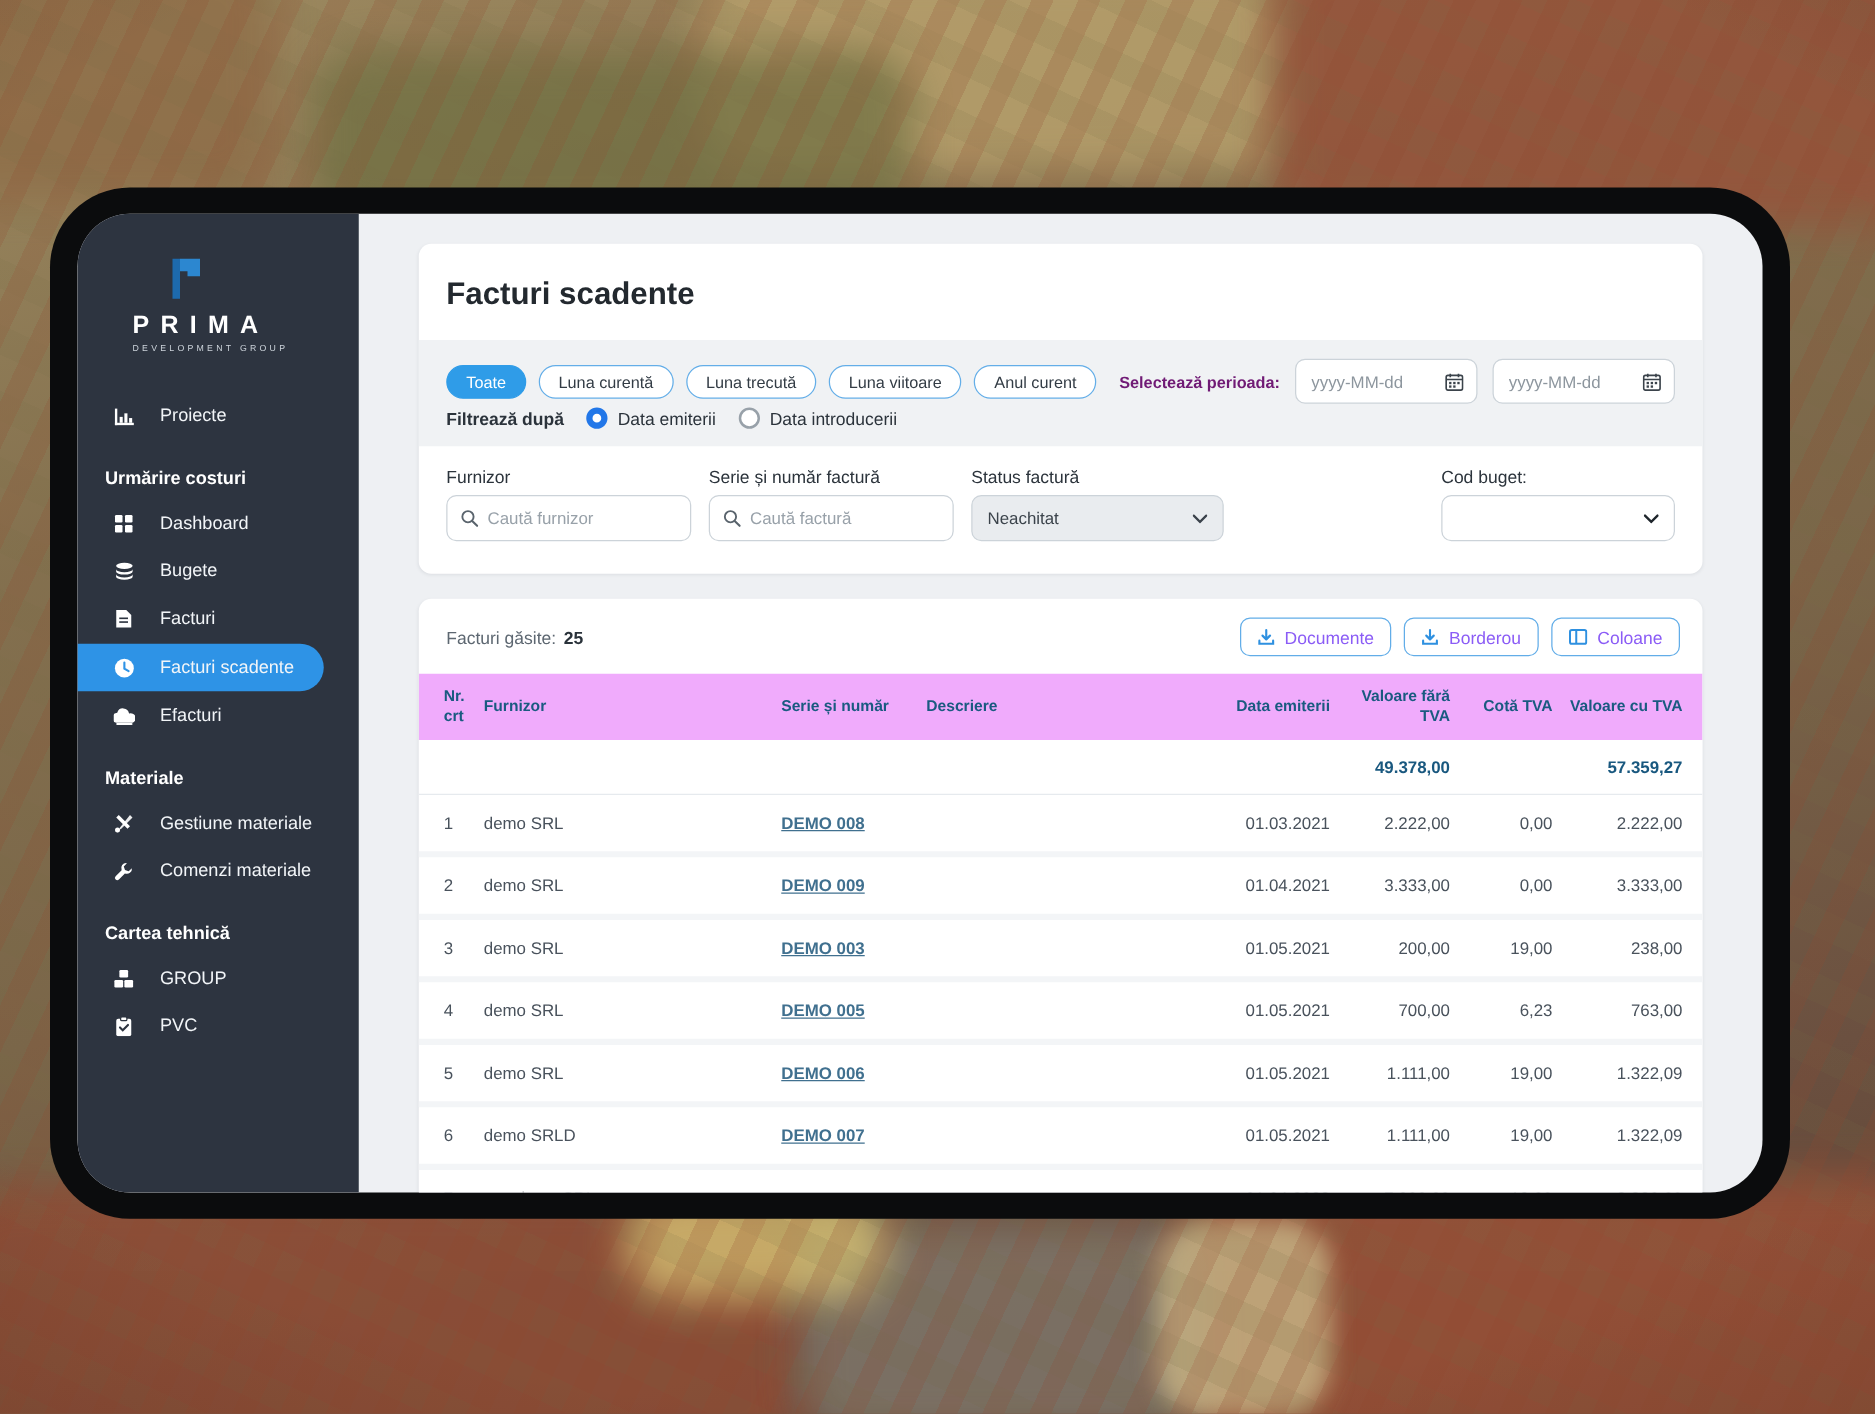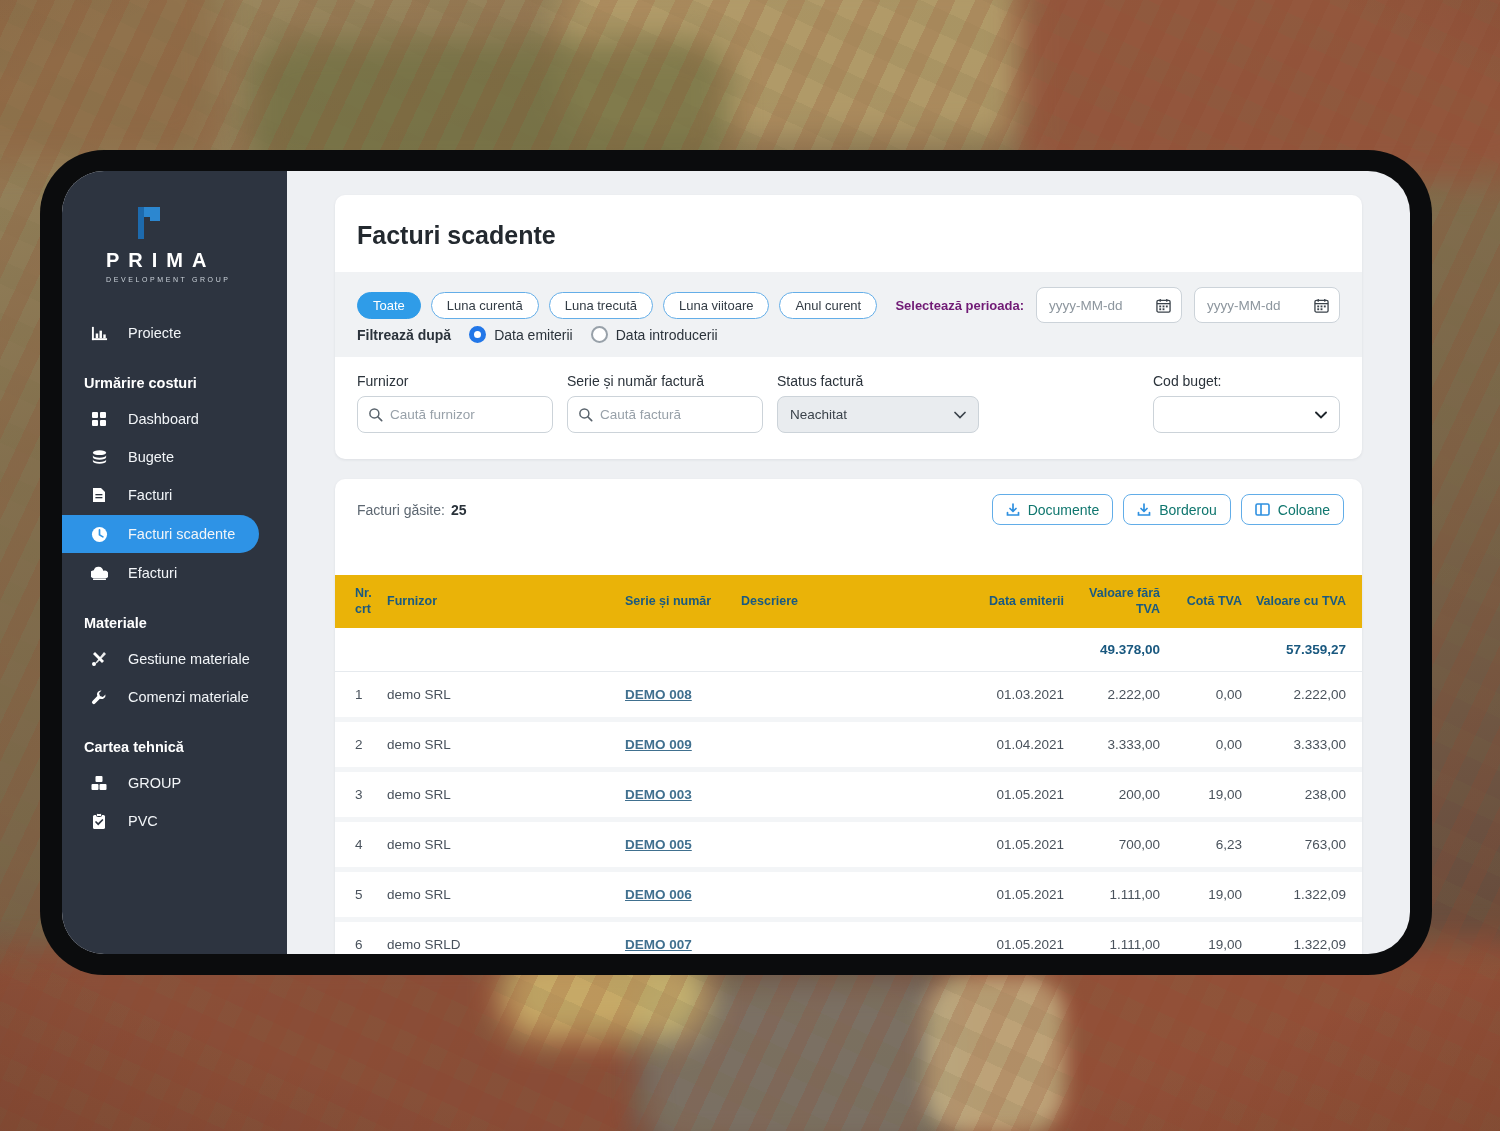--- a/index.html
+++ b/index.html
@@ -73,27 +73,27 @@
     display:flex; align-items:center; justify-content:space-between; padding:0 12px; font-size:13.5px; color:#3b434b; cursor:pointer; }
   .select-box.white { background:#fff; }
   .ff-furnizor { width:196px; } .ff-serie { width:196px; } .ff-status { width:202px; }
   .ff-cod { width:187px; margin-left:auto; }
 
   .table-card { margin-top:20px; }
   .results-bar { display:flex; align-items:center; padding:15px 18px 14px 22px; }
   .found { font-size:14px; color:#5d6771; }
   .found b { color:#2a323a; margin-left:6px; }
   .action-btns { margin-left:auto; display:flex; gap:10px; }
-  .btn-outline { height:31px; border:1.5px solid #62ade8; border-radius:8px; background:#fff; color:#0f766e;
+  .btn-outline { height:31px; border:1.5px solid #62ade8; border-radius:8px; background:#fff; color:#8b5cf6;
     font-size:14px; display:inline-flex; align-items:center; gap:8px; padding:0 13px; cursor:pointer;
     font-family:"Liberation Sans",sans-serif;justify-content:center; }
 
   .tbl { width:100%; }
   .trow { display:flex; align-items:center; }
-  .thead { background:#eab308;margin-top:36px; }
+  .thead { background:#f0abfc; }
   .thead .tc { font-size:12.5px; font-weight:bold; color:#1a5a80; padding-top:10px; padding-bottom:10px; line-height:1.3; }
   .tc { padding:13px 10px 13px 0; font-size:13.5px; color:#49525c; }
   .c-nr   { width:52px; padding-left:20px; }
   .c-furn { width:238px; }
   .c-serie{ width:116px; }
   .c-desc { flex:1; }
   .c-data { width:112px; text-align:right; }
   .c-fara { width:96px; text-align:right; }
   .c-cota { width:82px; text-align:right; }
   .c-cu   { width:110px; text-align:right; padding-right:16px; }

